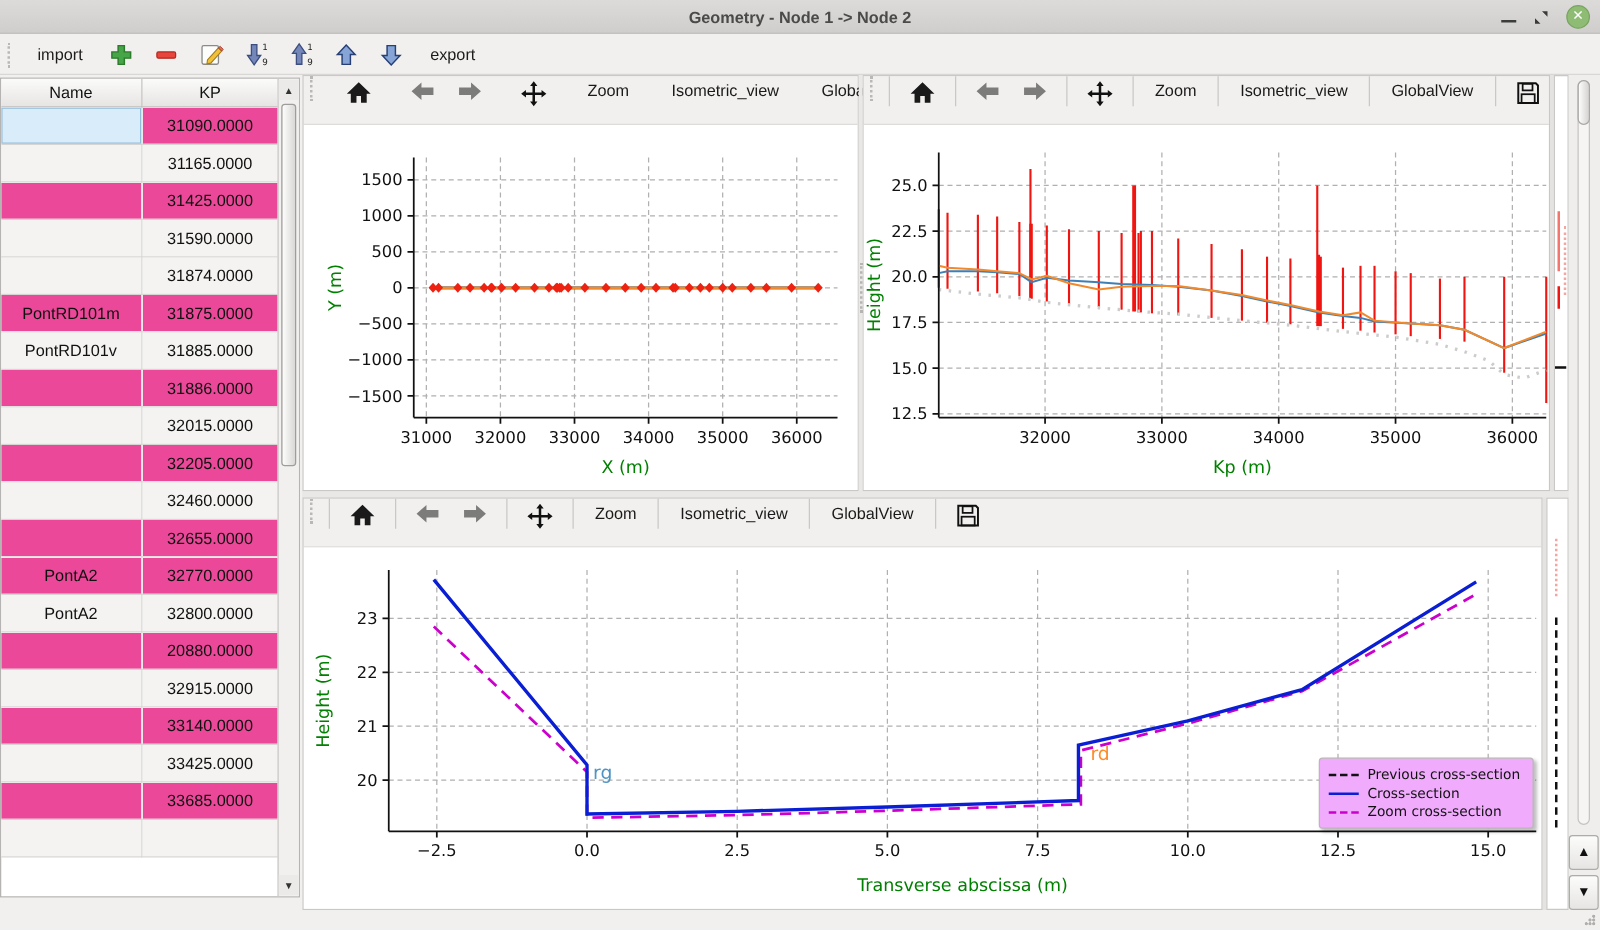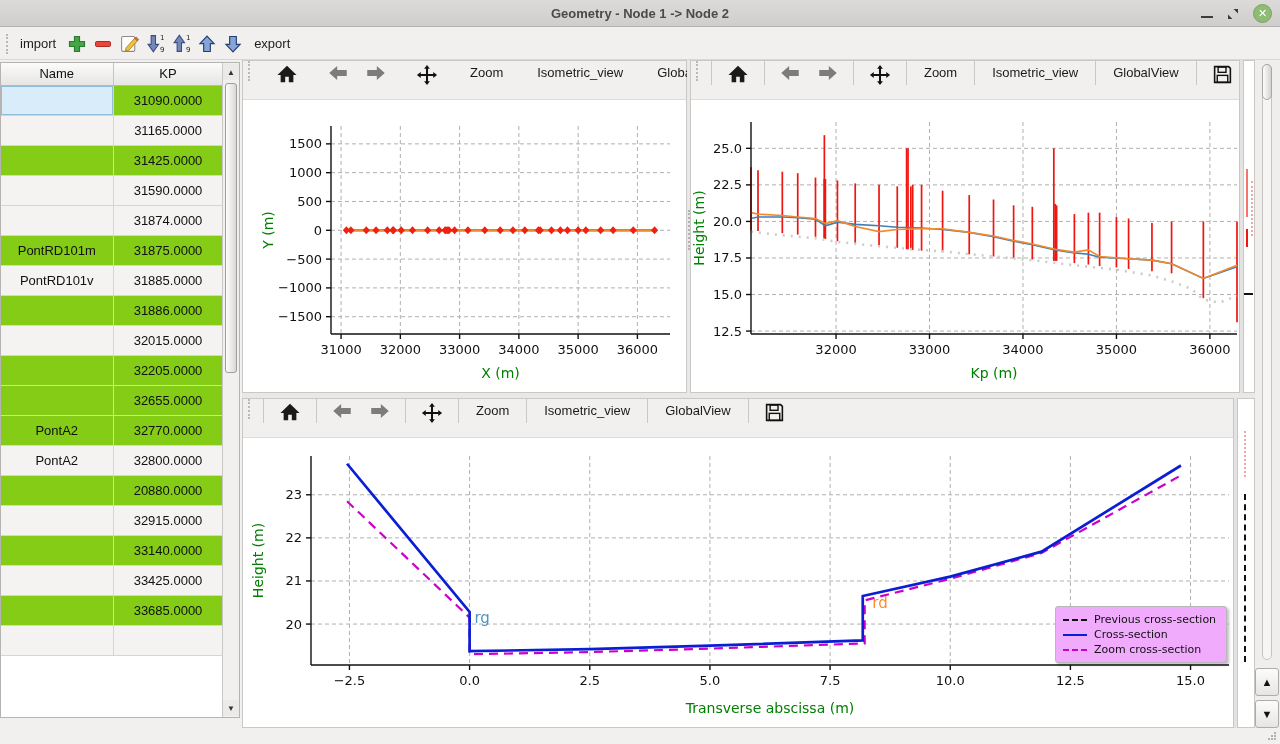--- a/index.html
+++ b/index.html
@@ -16,37 +16,37 @@
   .tb-btns { position:absolute; right:8px; top:0; height:27px; display:flex; align-items:center; gap:14px; }
   .tb-min { width:12px; height:2px; background:#3c3c3c; margin-top:6px; }
   .tb-max svg { display:block; }
   .tb-close { width:19px; height:19px; border-radius:50%; background:#8fbc74;
               border:1px solid #79a45f; color:#fff; font-size:11px; font-weight:bold;
               display:flex; align-items:center; justify-content:center; line-height:1; }
 
   
   .toolbar-main { position:absolute; left:0; top:28px; right:0; height:32px;
                   background:#f1f0ee; border-bottom:1px solid #d8d7d5;
-                  display:flex; align-items:center; padding-left:6px; }
+                  display:flex; align-items:center; gap:10px; padding-left:6px; }
   .grip-v { width:4px; height:20px; border-left:2px dotted #b9b8b6; margin-right:2px; }
   .tool-label { font-size:13px; color:#1c1c1c; padding:4px 8px; }
   .icon-btn { width:26px; height:26px; display:flex; align-items:center; justify-content:center; }
   .icon-btn svg { display:block; }
 
   
   .content { position:absolute; left:0; top:60px; right:0; bottom:0; }
 
   
   .left-panel { position:absolute; left:0; top:2px; width:240px; height:656px;
                 background:#ffffff; border:1px solid #b5b4b2; overflow:hidden; }
   .dtable { width:222px; border-collapse:collapse; table-layout:fixed; font-size:13px; color:#111; }
   .dtable th { height:22px; font-weight:normal; background:linear-gradient(#fbfbfa,#e6e5e3);
                border-right:1px solid #c6c5c3; border-bottom:1px solid #b9b8b6; text-align:center; }
   .dtable td { height:30px; text-align:center; border-right:1px solid #d6d5d3;
-               border-bottom:1px solid #d6d5d3; background:#84cc16; overflow:hidden; white-space:nowrap; }
+               border-bottom:1px solid #d6d5d3; background:#ec4899; overflow:hidden; white-space:nowrap; }
   .dtable tr.alt td { background:#f4f3f2; }
   .dtable td.sel { background:#d8ecfa; box-shadow:inset 0 0 0 1px #93bcd9; }
   .tbl-scroll { position:absolute; top:0; right:0; width:17px; height:654px;
                 background:#f1f0ee; border-left:1px solid #c9c8c6; }
   .tbl-arrow { position:absolute; left:0; width:16px; height:16px; font-size:8px; color:#333;
                display:flex; align-items:center; justify-content:center; background:#eceae8; }
   .tbl-thumb { position:absolute; left:2px; top:20px; width:12px; height:290px;
                background:linear-gradient(90deg,#fdfdfd,#d9d8d6); border:1px solid #9e9d9b; border-radius:3px; }
 
   
@@ -221,20 +221,24 @@
               <td></td>
               <td>31886.0000</td>
             </tr>
             <tr class="alt">
               <td></td>
               <td>32015.0000</td>
             </tr>
             <tr>
               <td></td>
               <td>32205.0000</td>
+            </tr>
+            <tr class="alt">
+              <td></td>
+              <td>32460.0000</td>
             </tr>
             <tr>
               <td></td>
               <td>32655.0000</td>
             </tr>
             <tr>
               <td>PontA2</td>
               <td>32770.0000</td>
             </tr>
             <tr class="alt">

